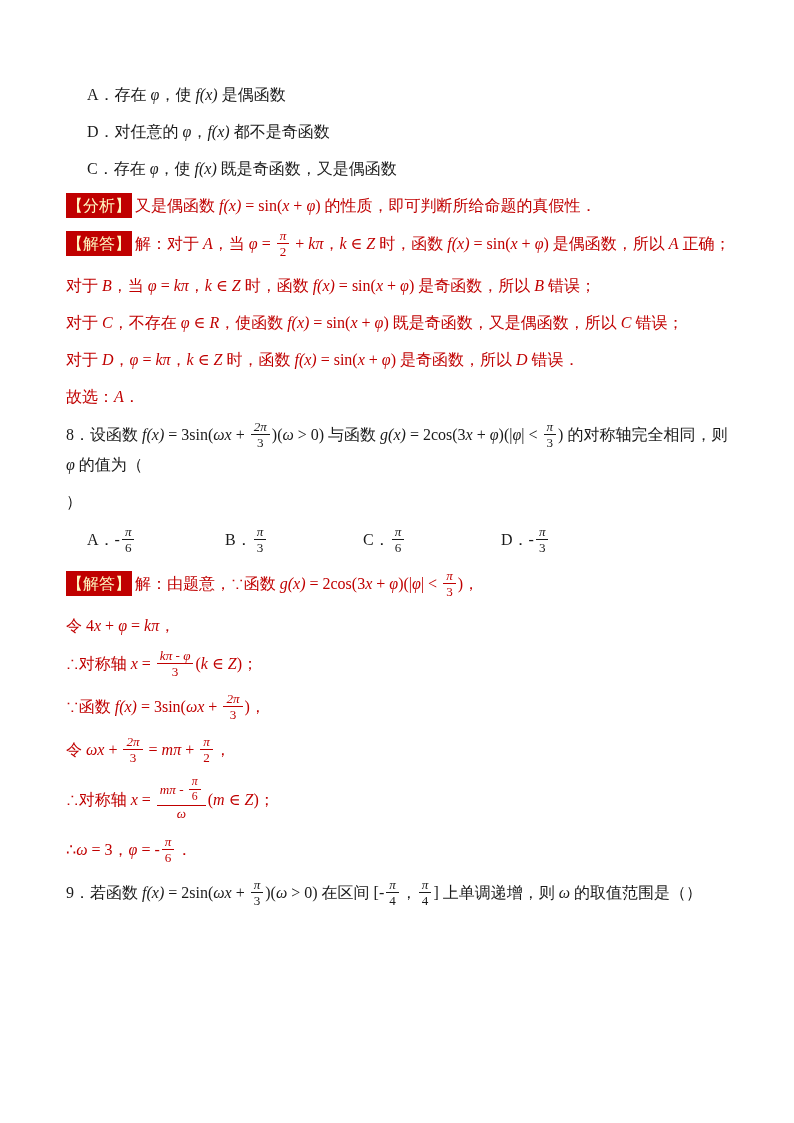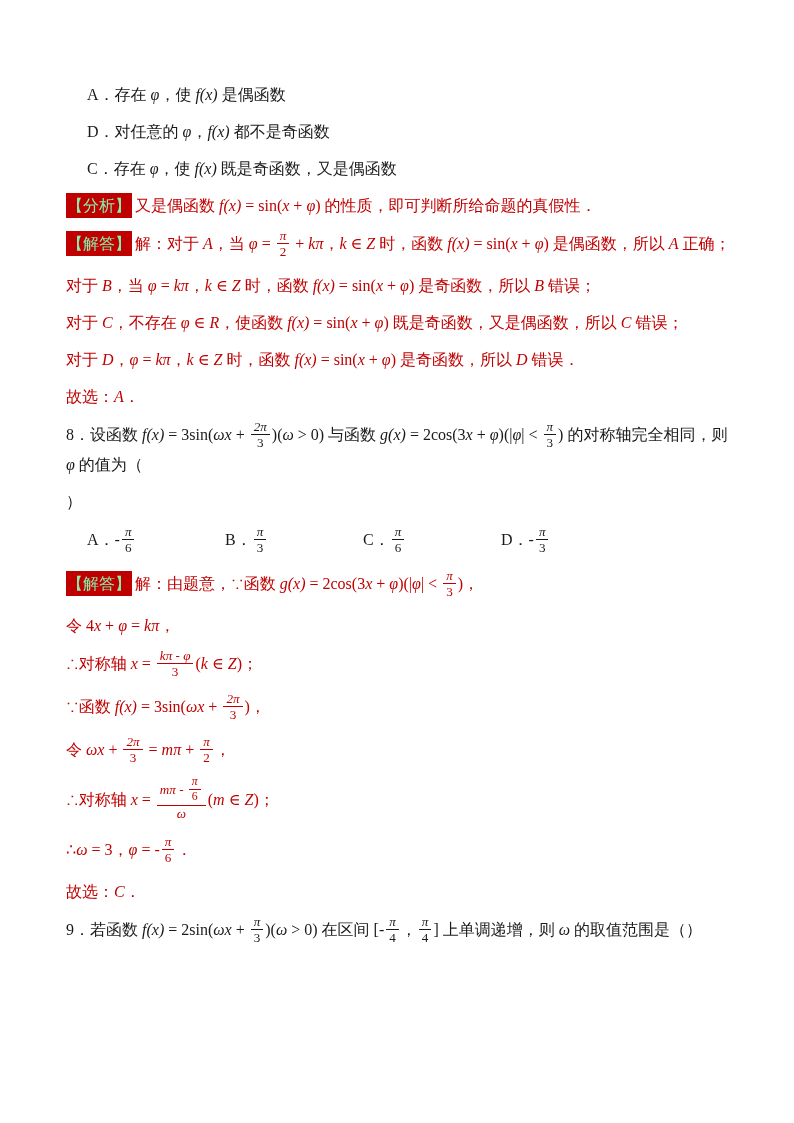--- a/index.html
+++ b/index.html
@@ -6,21 +6,21 @@
   .page{
     width:794px;height:1123px;box-sizing:border-box;
     padding:82px 60px 30px 66px;background:#fff;overflow:hidden;
     font-family:"Liberation Serif","DejaVu Serif",serif;
     font-size:16px;color:#1a1a1a;
   }
   .line{margin:0 0 12px 0;line-height:25px;white-space:normal;}
   .line.red{color:#c00000;}
   .line.indent{padding-left:21px;}
   .label{
-    background:#c00000;color:#86efac;
+    background:#c00000;color:#fef9c3;
     padding:0 1px;margin-right:3px;display:inline-block;
   }
   .it{font-style:italic;}
   .tk{white-space:pre-wrap;}
   .frac{
     display:inline-block;vertical-align:middle;text-align:center;
     font-size:0.82em;line-height:1.15;margin:0 2px;position:relative;top:-2px;
   }
   .frac .num,.frac .den{display:block;padding:0 3px;}
   .frac .den{border-top:1px solid currentColor;}
@@ -51,16 +51,15 @@
         <span class="opt"><span class="tk">C．</span><span class="frac"><span class="num it">π</span><span class="den">6</span></span></span>
         <span class="opt"><span class="tk">D．-</span><span class="frac"><span class="num it">π</span><span class="den">3</span></span></span>
       </div>
       <div class="line red"><span class="label">【解答】</span><span class="tk">解：由题意，∵函数 </span><span class="tk it">g(x)</span><span class="tk"> = 2cos(3</span><span class="tk it">x</span><span class="tk"> + </span><span class="tk it">φ</span><span class="tk">)(|</span><span class="tk it">φ</span><span class="tk">| &lt; </span><span class="frac"><span class="num it">π</span><span class="den">3</span></span><span class="tk">)，</span></div>
       <div class="line red"><span class="tk">令 4</span><span class="tk it">x</span><span class="tk"> + </span><span class="tk it">φ</span><span class="tk"> = </span><span class="tk it">kπ</span><span class="tk">，</span></div>
       <div class="line red"><span class="tk">∴对称轴 </span><span class="tk it">x</span><span class="tk"> = </span><span class="frac"><span class="num"><span class="tk it">kπ</span><span class="tk"> - </span><span class="tk it">φ</span></span><span class="den"><span class="tk">3</span></span></span><span class="tk">(</span><span class="tk it">k</span><span class="tk"> ∈ </span><span class="tk it">Z</span><span class="tk">)；</span></div>
       <div class="line red"><span class="tk">∵函数 </span><span class="tk it">f(x)</span><span class="tk"> = 3sin(</span><span class="tk it">ωx</span><span class="tk"> + </span><span class="frac"><span class="num it">2π</span><span class="den">3</span></span><span class="tk">)，</span></div>
       <div class="line red"><span class="tk">令 </span><span class="tk it">ωx</span><span class="tk"> + </span><span class="frac"><span class="num it">2π</span><span class="den">3</span></span><span class="tk"> = </span><span class="tk it">mπ</span><span class="tk"> + </span><span class="frac"><span class="num it">π</span><span class="den">2</span></span><span class="tk">，</span></div>
       <div class="line red"><span class="tk">∴对称轴 </span><span class="tk it">x</span><span class="tk"> = </span><span class="frac"><span class="num"><span class="tk it">mπ</span><span class="tk"> - </span><span class="frac"><span class="num it">π</span><span class="den">6</span></span></span><span class="den"><span class="tk it">ω</span></span></span><span class="tk">(</span><span class="tk it">m</span><span class="tk"> ∈ </span><span class="tk it">Z</span><span class="tk">)；</span></div>
       <div class="line red"><span class="tk">∴</span><span class="tk it">ω</span><span class="tk"> = 3，</span><span class="tk it">φ</span><span class="tk"> = -</span><span class="frac"><span class="num it">π</span><span class="den">6</span></span><span class="tk">．</span></div>
-      <div class="line red"><span class="tk">故选：</span><span class="tk it">C</span><span class="tk">．</span></div>
       <div class="line black"><span class="tk">9．若函数 </span><span class="tk it">f(x)</span><span class="tk"> = 2sin(</span><span class="tk it">ωx</span><span class="tk"> + </span><span class="frac"><span class="num it">π</span><span class="den">3</span></span><span class="tk">)(</span><span class="tk it">ω</span><span class="tk"> &gt; 0) 在区间 [-</span><span class="frac"><span class="num it">π</span><span class="den">4</span></span><span class="tk">，</span><span class="frac"><span class="num it">π</span><span class="den">4</span></span><span class="tk">] 上单调递增，则 </span><span class="tk it">ω</span><span class="tk"> 的取值范围是（）</span></div>
     </div>
 </div>
 
 </body></html>

